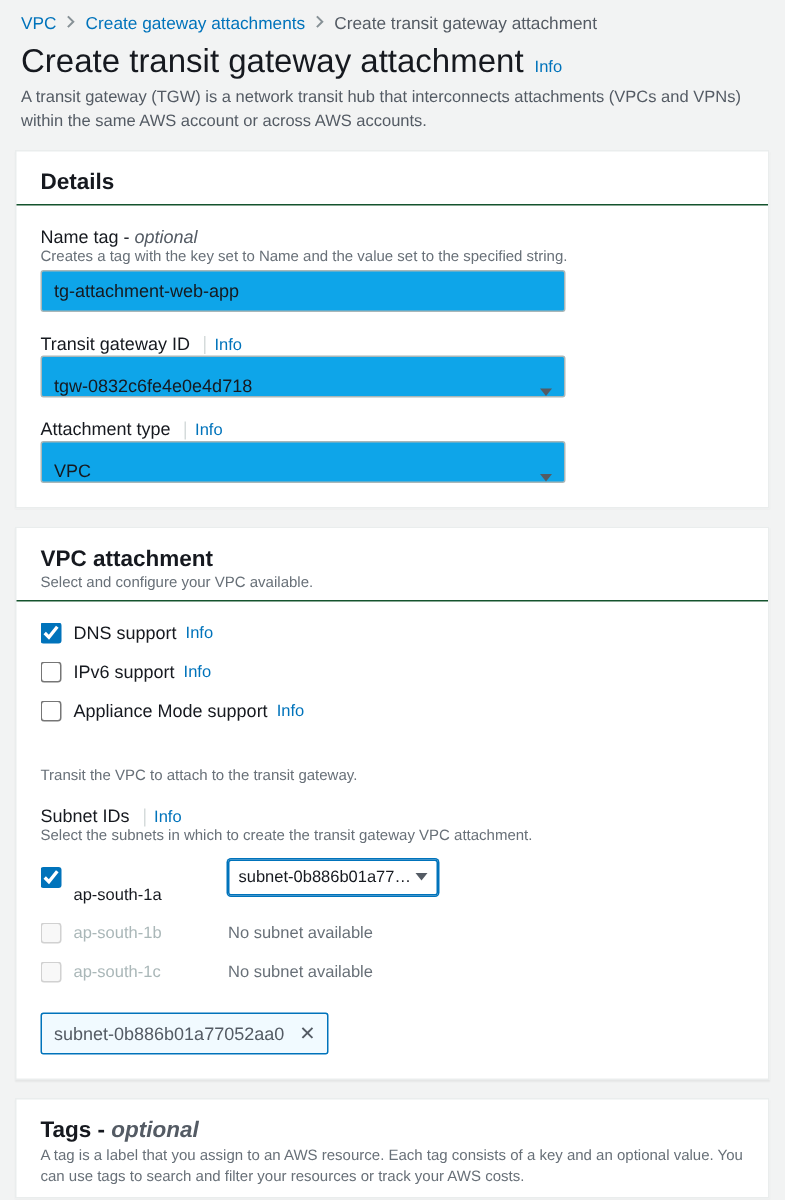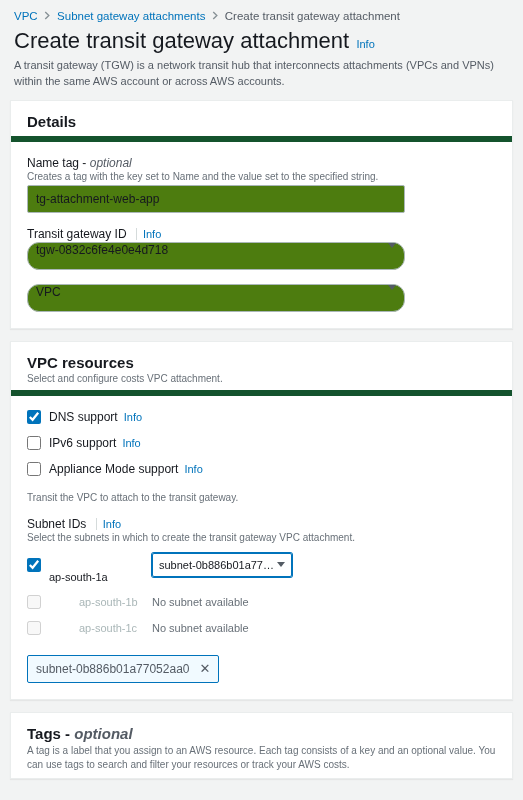--- a/index.html
+++ b/index.html
@@ -24,35 +24,35 @@
   .page-desc { font-size: 11px; color: #545b64; line-height: 1.45; }
   .panel {
     margin: 0 10px 12px 10px;
     border: 1px solid #eaeded;
     background: #fff;
     box-shadow: 0 1px 1px rgba(0,0,0,0.05);
   }
   .panel .phdr { padding: 12px 16px 6px 16px; }
   .panel .phdr h2 { font-size: 15px; font-weight: 700; color:#16191f; }
   .panel .phdr .sub { font-size: 10px; color:#687078; margin-top:2px; }
-  .panel .pbody { border-top:6px solid #14532d; padding: 14px 0 16px 16px; }
+  .panel .pbody { border-top:1px solid #14532d; padding: 14px 0 16px 16px; }
   .field { margin-bottom: 14px; }
   .flabel { font-size: 12px; color:#16191f; margin-bottom: 1px; }
   .optional { font-style: italic; color:#545b64; }
   .fhelp { font-size: 10px; color:#687078; margin-bottom: 3px; }
   .info-link { font-size: 11px; color:#0073bb; margin-left: 6px; border-left:1px solid #d5dbdb; padding-left:6px; cursor:pointer;}
   input.txt, .select {
-    width: 378px; height: 28px;
+    width: 350px; height: 28px;
     border: 1px solid #aab7b8;
     border-radius: 2px;
     font-size: 12px; color:#16191f;
     padding: 0 8px;
-    background: #4d7c0f;
-  }
-  .select { display:flex; align-items:flex-start; justify-content:space-between; cursor:pointer;border-radius:12px; }
+    background: #0ea5e9;
+  }
+  .select { display:flex; align-items:flex-end; justify-content:space-between; cursor:pointer; }
   .select .caret {
     width:0;height:0;border-left:4px solid transparent;border-right:4px solid transparent;border-top:5px solid #545b64;
   }
   .cb-row { display:flex; align-items:center; font-size:12px; margin-bottom:12px; }
   .cb { width:14px; height:14px; margin-right:8px; accent-color:#0073bb; cursor:pointer; }
   .cb[disabled] { accent-color:#aab7b8; cursor:default; }
   .subnet-grid { display:grid; grid-template-columns: 125px 150px; row-gap:12px; align-items:center; margin-top:4px;}
   .subnet-sel { display:flex; align-items:center; justify-content:space-between; width:140px; height:24px; border:1px solid #aab7b8; border-radius:2px; padding:0 6px; cursor:pointer; font-size:11px;}
   .subnet-sel.selected { border-color:#0073bb; box-shadow:0 0 0 1px #0073bb; }
   .no-sub { font-size:11px; color:#687078; }
@@ -62,33 +62,33 @@
     border-radius:2px; height:28px; padding:0 8px;
     font-size:12px; margin-top:20px; cursor:default;
     background:#f1faff;
   }
   .token .x { margin-left:10px; color:#545b64; cursor:pointer; font-size:13px;}
   .chev-svg { width:7px; height:9px; display:inline-block; }
   .subnet-sel .caret {
     width:0;height:0;border-left:4px solid transparent;border-right:4px solid transparent;border-top:5px solid #545b64;
   }
   .cb-label { cursor:pointer; }
-  .cb-label.disabled { color:#aab7b8; cursor:default; font-size:11px;margin-left:30px;}
+  .cb-label.disabled { color:#aab7b8; cursor:default; font-size:11px;}
 </style>
 </head>
 <body>
 
 <div class="breadcrumb">
   <a href="#">VPC</a>
   <span class="chev">
     <svg class="chev-svg" viewBox="0 0 7 10">
         <path d="M1 1 L5 5 L1 9" stroke="#879196" stroke-width="1.5" fill="none"></path>
       </svg>
   </span>
-  <a href="#">Subnet gateway attachments</a>
+  <a href="#">Create gateway attachments</a>
   <span class="chev">
     <svg class="chev-svg" viewBox="0 0 7 10">
         <path d="M1 1 L5 5 L1 9" stroke="#879196" stroke-width="1.5" fill="none"></path>
       </svg>
   </span>
   <span class="current">Create transit gateway attachment</span>
 </div>
 
 <div class="page-head">
   <h1>Create transit gateway attachment</h1>
@@ -112,45 +112,49 @@
       <div class="flabel">
         <span>Transit gateway ID</span>
         <a class="info-link" href="#">Info</a>
       </div>
       <div class="select">
         <span>tgw-0832c6fe4e0e4d718</span>
         <span class="caret"></span>
       </div>
     </div>
     <div class="field" style="margin-bottom:0;">
+      <div class="flabel">
+        <span>Attachment type</span>
+        <a class="info-link" href="#">Info</a>
+      </div>
       <div class="select">
         <span>VPC</span>
         <span class="caret"></span>
       </div>
     </div>
   </div>
 </div>
 
 <div class="panel">
   <div class="phdr">
-    <h2>VPC resources</h2>
-    <div class="sub">Select and configure costs VPC attachment.</div>
+    <h2>VPC attachment</h2>
+    <div class="sub">Select and configure your VPC available.</div>
   </div>
   <div class="pbody">
     <div class="cb-row">
       <input type="checkbox" class="cb" checked="" style="">
       <span class="cb-label">DNS support</span>
       <a class="info-link" href="#" style="border:none;padding:0;">Info</a>
     </div>
     <div class="cb-row">
       <input type="checkbox" class="cb" style="">
       <span class="cb-label">IPv6 support</span>
       <a class="info-link" href="#" style="border:none;padding:0;">Info</a>
     </div>
-    <div class="cb-row" style="margin-bottom:16px;">
+    <div class="cb-row" style="margin-bottom:31px;">
       <input type="checkbox" class="cb" style="">
       <span class="cb-label">Appliance Mode support</span>
       <a class="info-link" href="#" style="border:none;padding:0;">Info</a>
     </div>
 
     <div class="field">
       <div class="fhelp">Transit the VPC to attach to the transit gateway.</div>
     </div>
 
     <div class="field" style="margin-bottom:0;">

